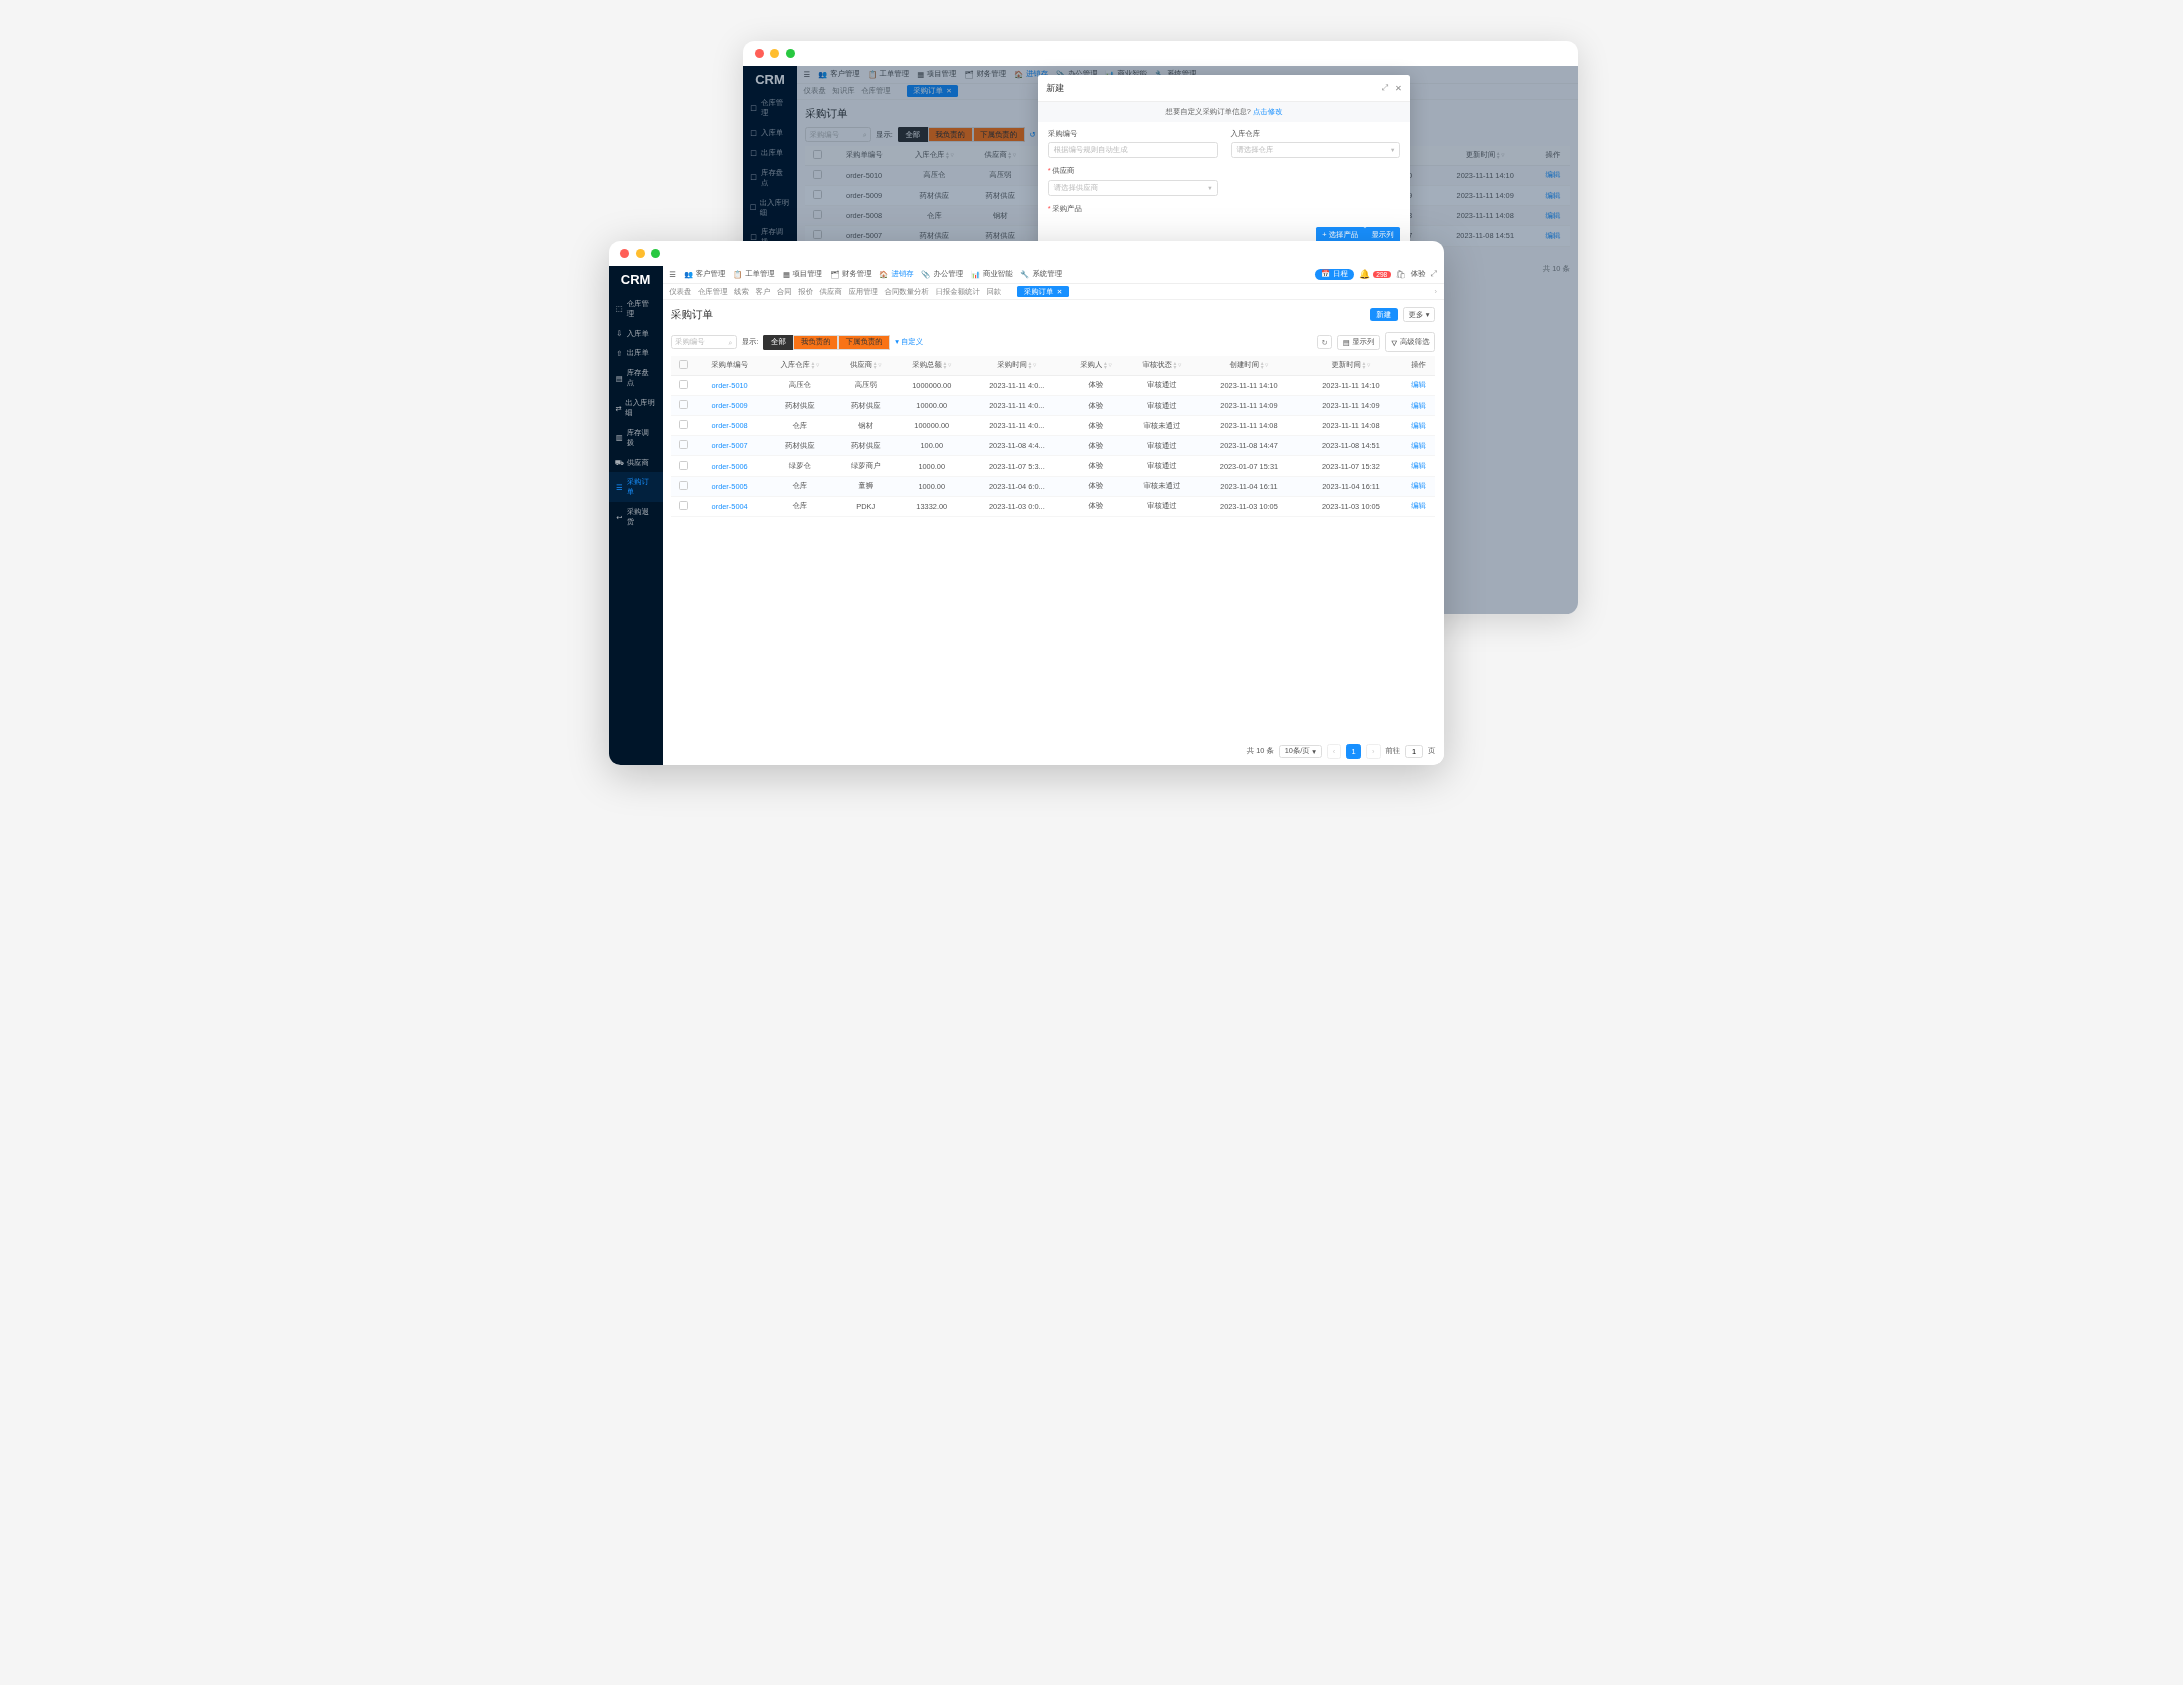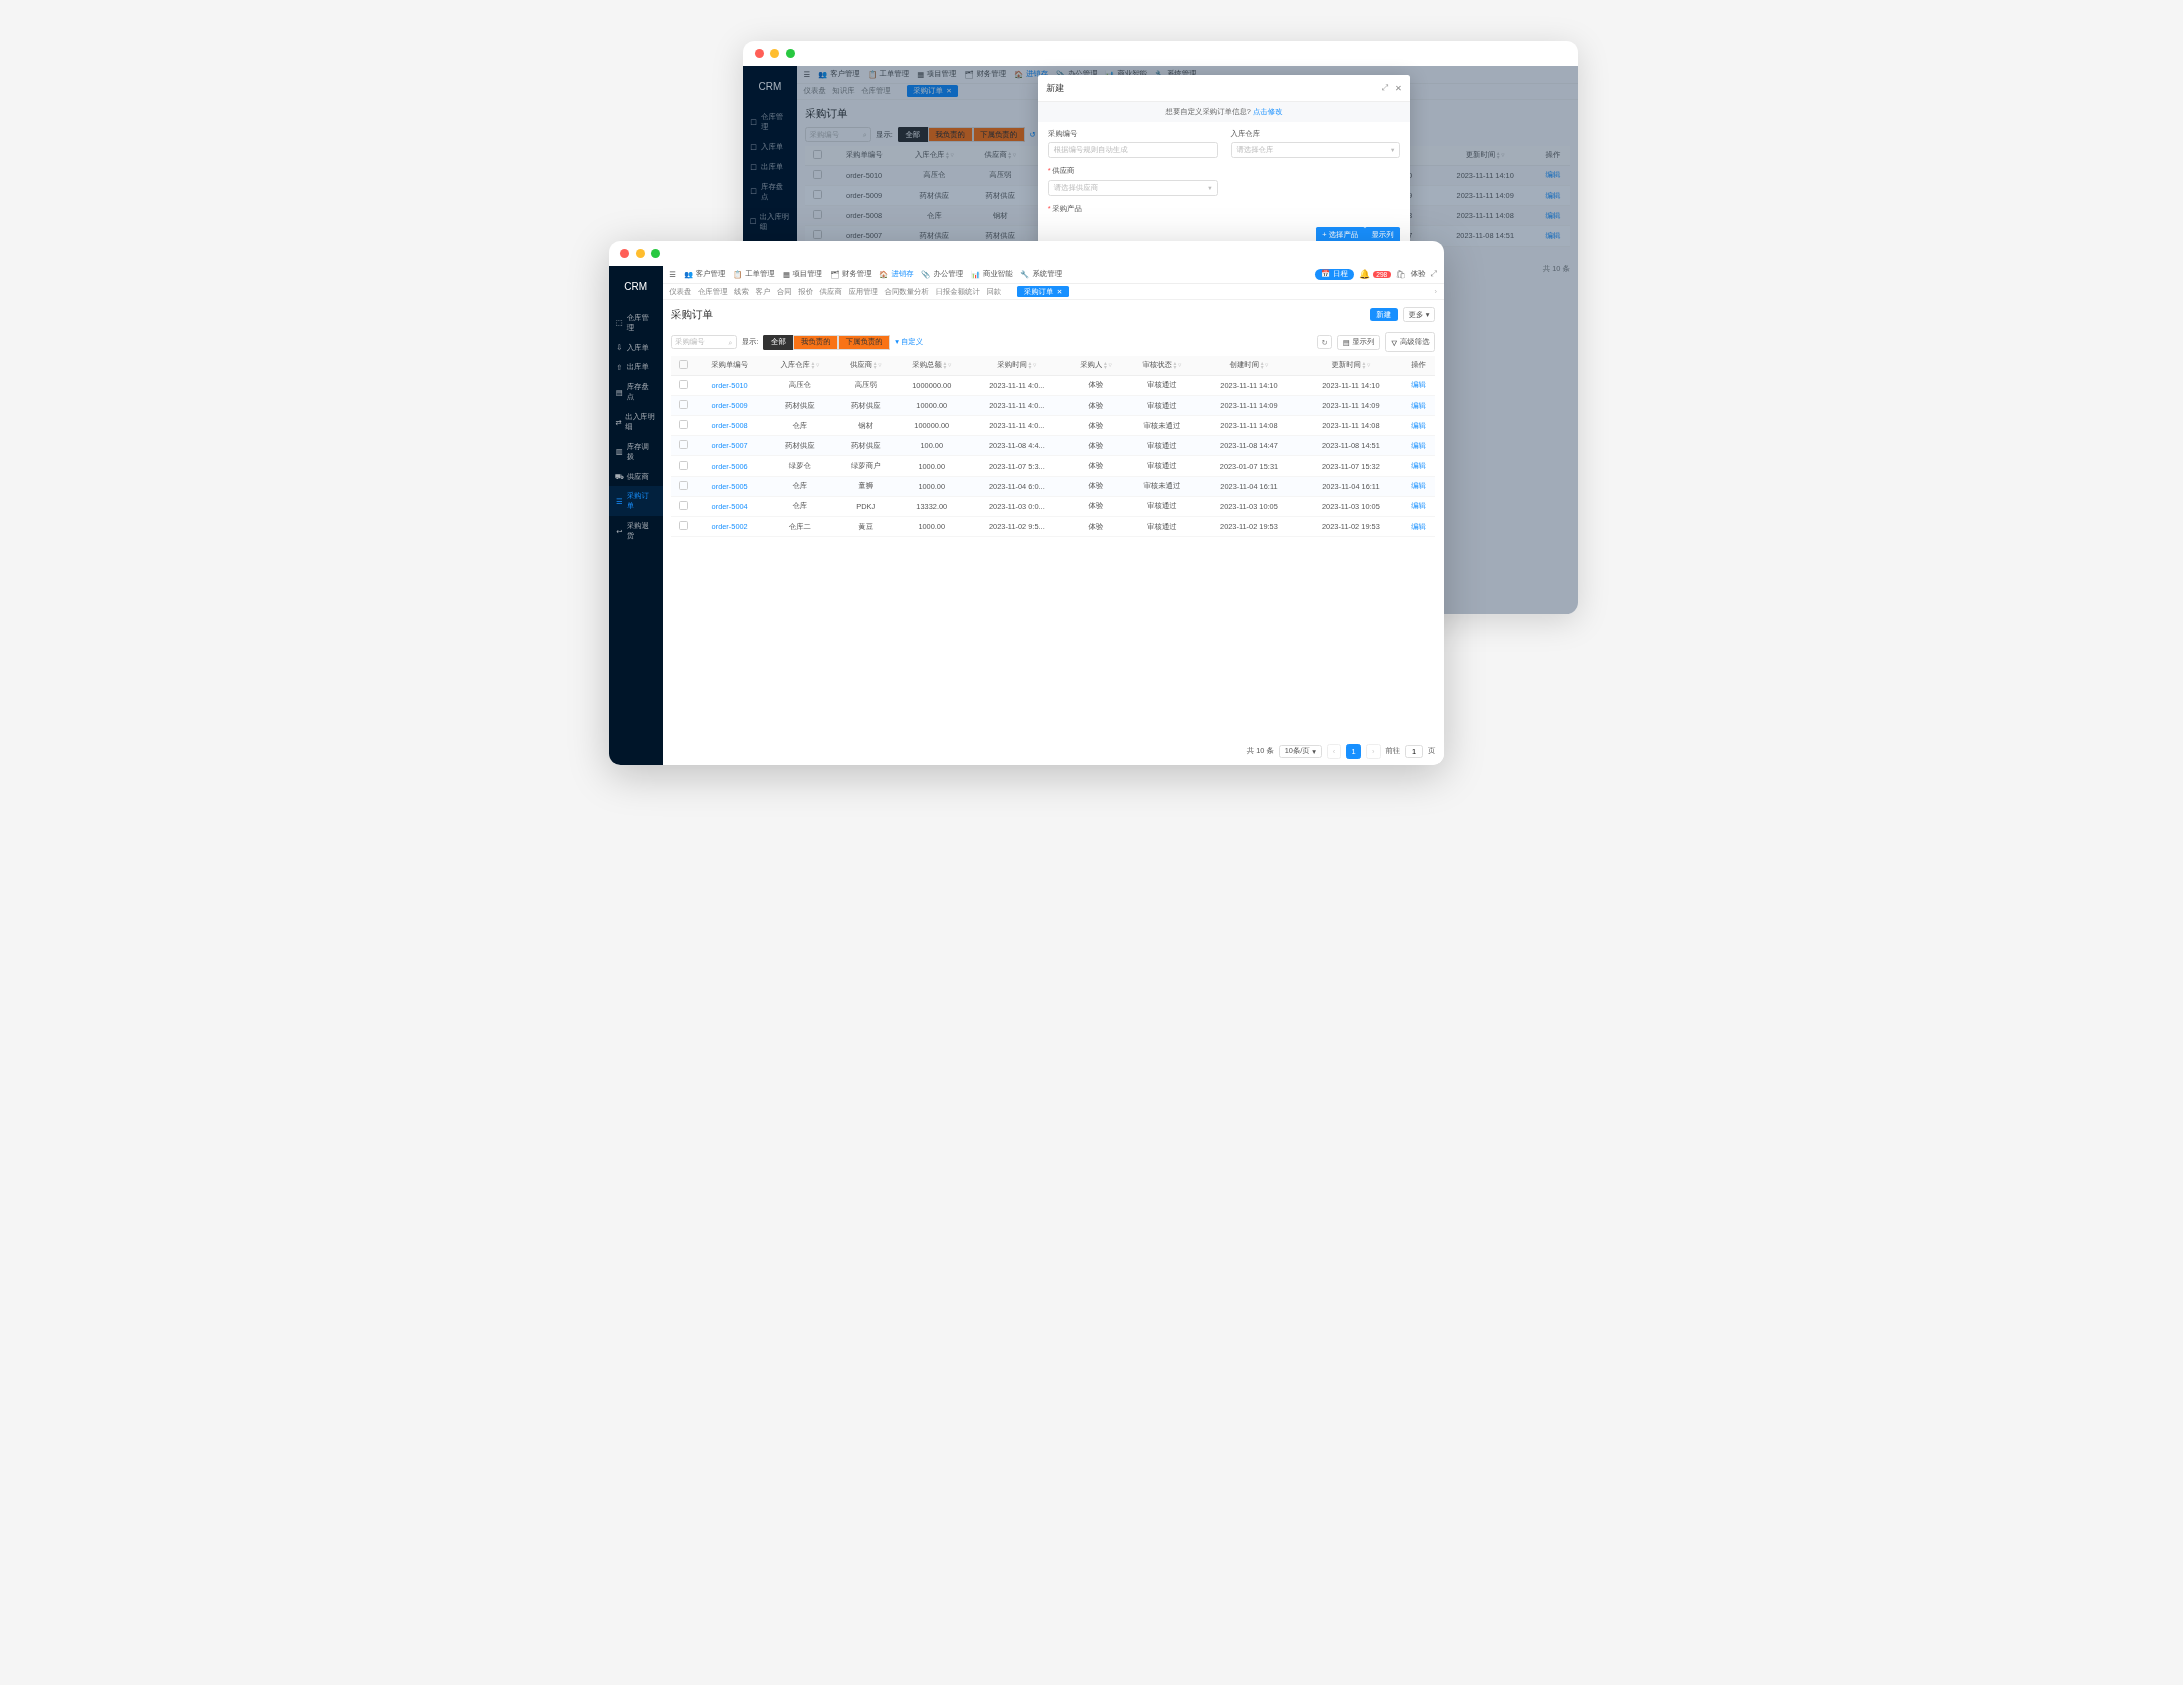--- a/index.html
+++ b/index.html
@@ -6,21 +6,21 @@
 body{background:#f5f5f5;padding:16.4px}
 .stage{position:relative;width:1015px;height:786px;margin:0 auto}
 .win{position:absolute;background:#fff;border-radius:11.5px;box-shadow:0 6.6px 33px rgba(0,0,0,.15);overflow:hidden}
 .win-back{left:159px;top:24.6px;width:835px;height:573px}
 .win-front{left:24.6px;top:225px;width:835px;height:524px;box-shadow:0 9.8px 41px rgba(0,0,0,.22);z-index:10}
 .titlebar{height:24.6px;display:flex;align-items:center;padding:0 11.5px;gap:6.6px}
 .dot{width:9px;height:9px;border-radius:50%}
 .dot.r{background:#ff5f57}.dot.y{background:#ffbd2e}.dot.g{background:#28c840}
 .app{display:flex;height:calc(100% - 24.6px);font-size:8.2px;color:#333}
 .sidebar{width:54px;background:#001529;color:#a6adb4;display:flex;flex-direction:column;padding-top:0}
-.brand{height:16.4px;color:#fff;font-size:10px;font-weight:400;display:flex;align-items:center;justify-content:center;padding:21px 0}
+.brand{height:16.4px;color:#fff;font-size:13px;font-weight:700;display:flex;align-items:center;justify-content:center;padding:14px 0}
 .sidebar-item{padding:4.9px 6.6px;font-size:7.4px;display:flex;align-items:center;gap:3.3px;cursor:pointer}
 .sidebar-item.active{color:#1890ff;background:rgba(24,144,255,.1)}
 .si-ico{width:8.2px;height:8.2px;display:inline-flex;align-items:center;justify-content:center;font-size:7.4px}
 .main{flex:1;display:flex;flex-direction:column;min-width:0;position:relative;background:#fff}
 .topnav{height:18px;display:flex;align-items:center;padding:0 6.6px;gap:8.2px;border-bottom:0.8px solid #eee;color:#555}
 .topnav-item{font-size:7.4px;display:flex;align-items:center;gap:2.5px;cursor:pointer}
 .topnav-item.active{color:#1890ff}
 .topnav-right{margin-left:auto;display:flex;align-items:center;gap:4.9px}
 .pill-blue{background:#1890ff;color:#fff;border-radius:8.2px;padding:0.8px 6.6px;font-size:7.4px}
 .pill-red{background:#ff4d4f;color:#fff;border-radius:6.6px;padding:0 3.3px;font-size:6.6px;margin-left:-2.5px}
@@ -624,33 +624,20 @@
                   <td>仓库</td>
                   <td>PDKJ</td>
                   <td>13332.00</td>
                   <td>2023-11-03 0:0...</td>
                   <td>体验</td>
                   <td class="status-pass">审核通过</td>
                   <td>2023-11-03 10:05</td>
                   <td>2023-11-03 10:05</td>
                   <td><span class="op-link">编辑</span></td>
                 </tr>
-                <tr>
-                  <td><span class="chk"></span></td>
-                  <td class="link-cell">order-5002</td>
-                  <td>仓库二</td>
-                  <td>黄豆</td>
-                  <td>1000.00</td>
-                  <td>2023-11-02 9:5...</td>
-                  <td>体验</td>
-                  <td class="status-pass">审核通过</td>
-                  <td>2023-11-02 19:53</td>
-                  <td>2023-11-02 19:53</td>
-                  <td><span class="op-link">编辑</span></td>
-                </tr>
               </tbody>
         </table>
       </div>
       <div class="footer">
         <span>共 10 条</span>
         <span class="pg-select">
               <span>10条/页</span> 
               <span>▾</span>
             </span>
         <span class="pg-btn disabled">‹</span>

